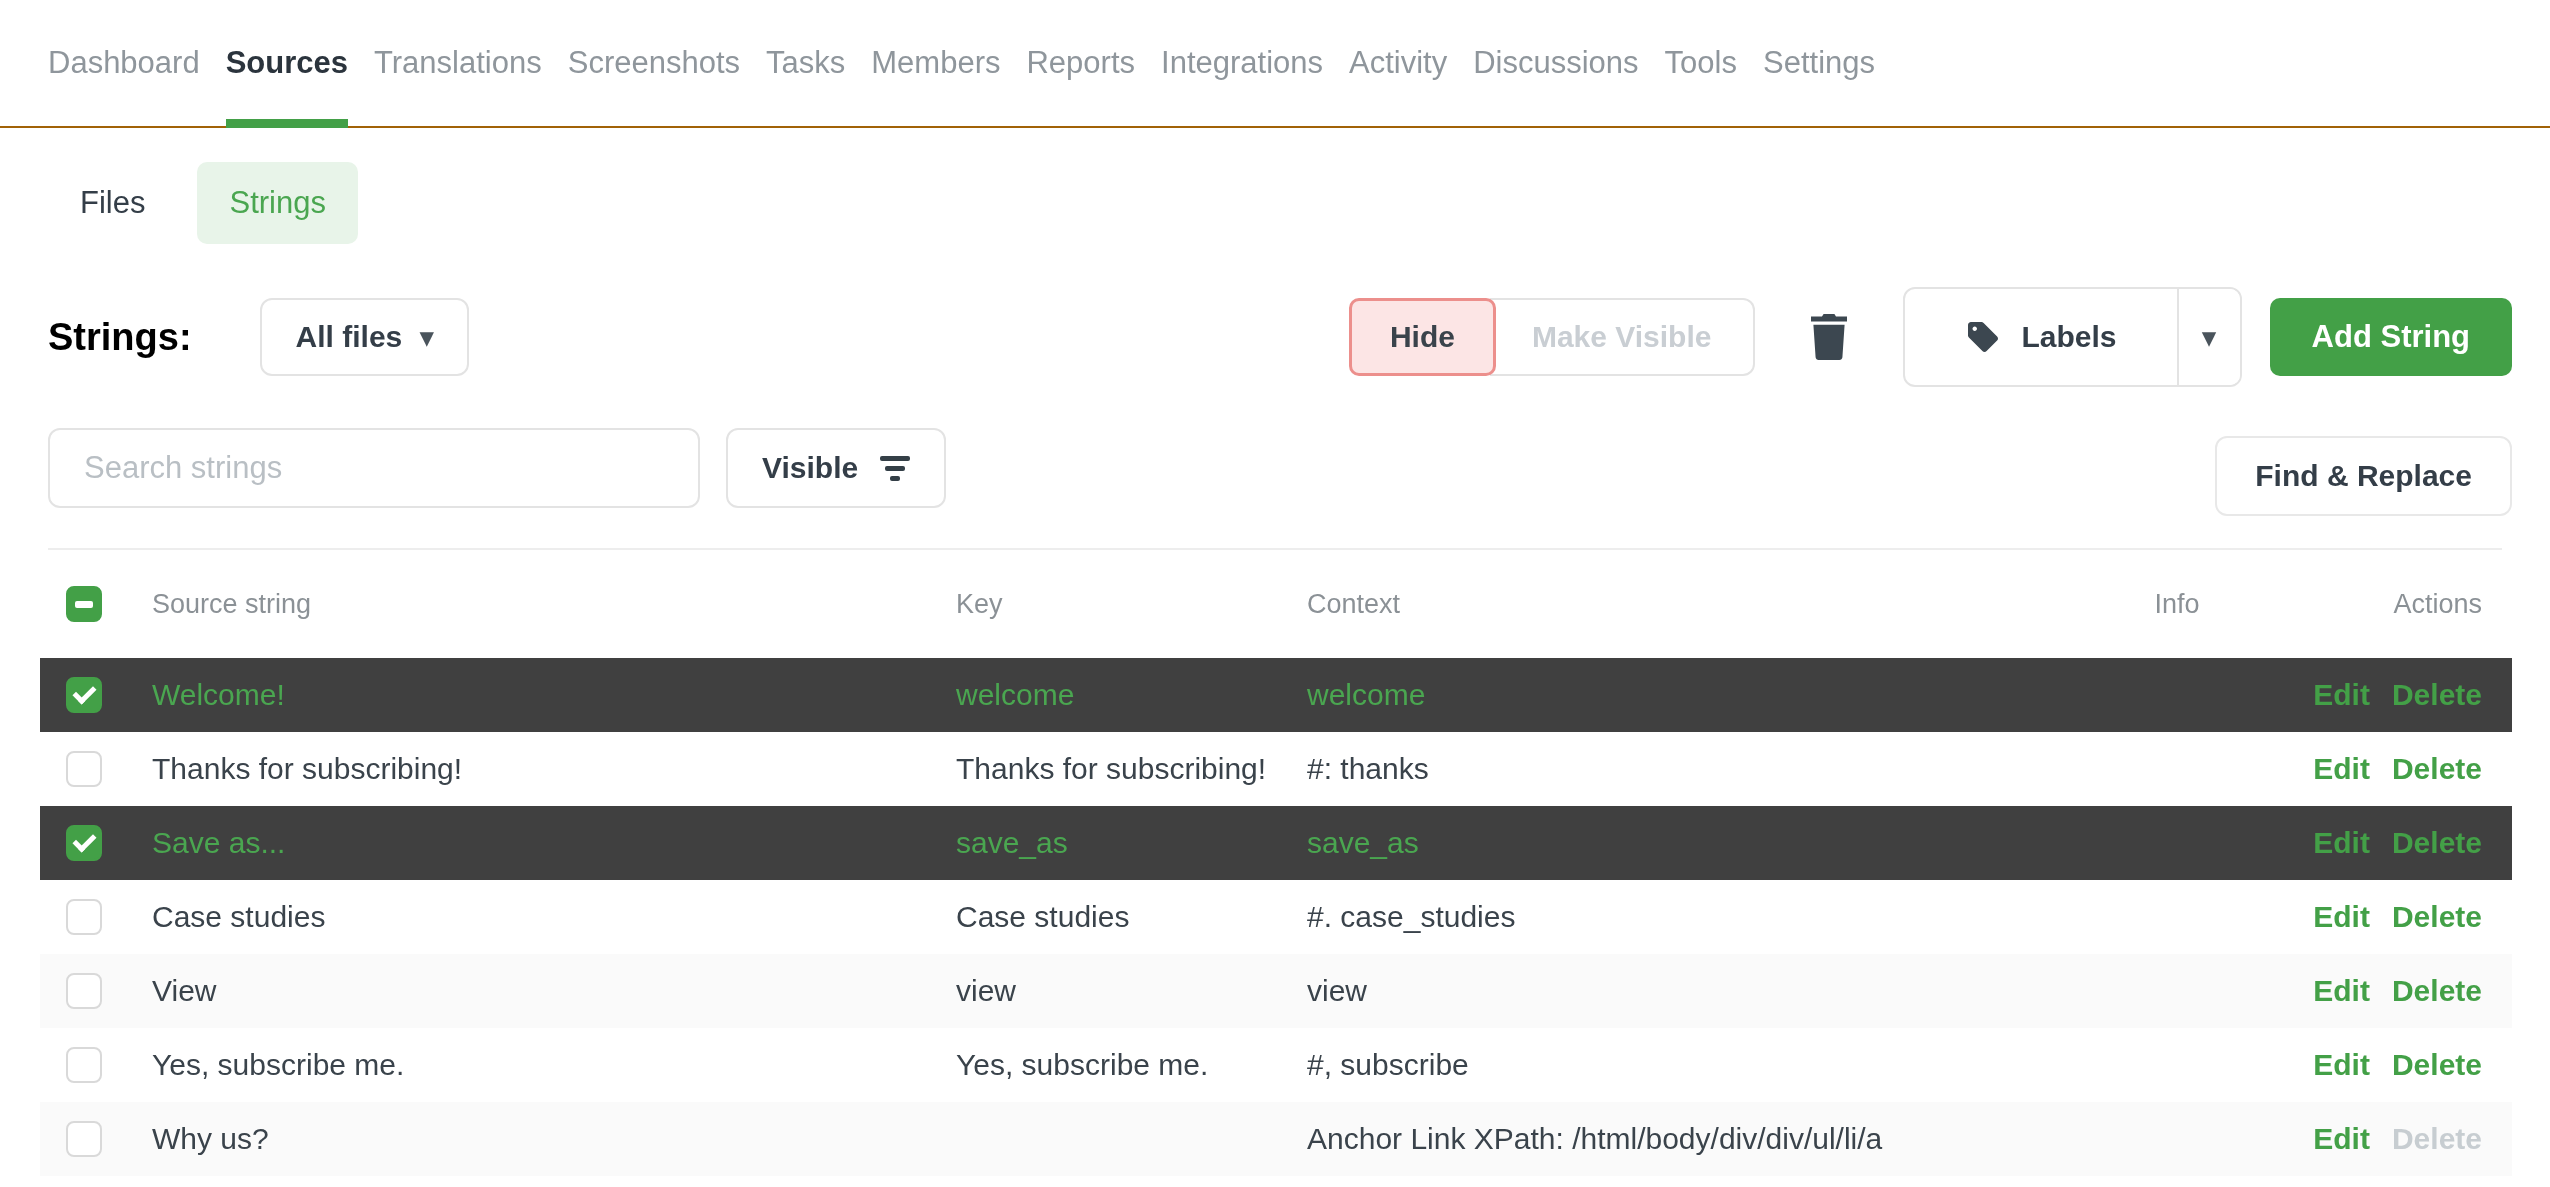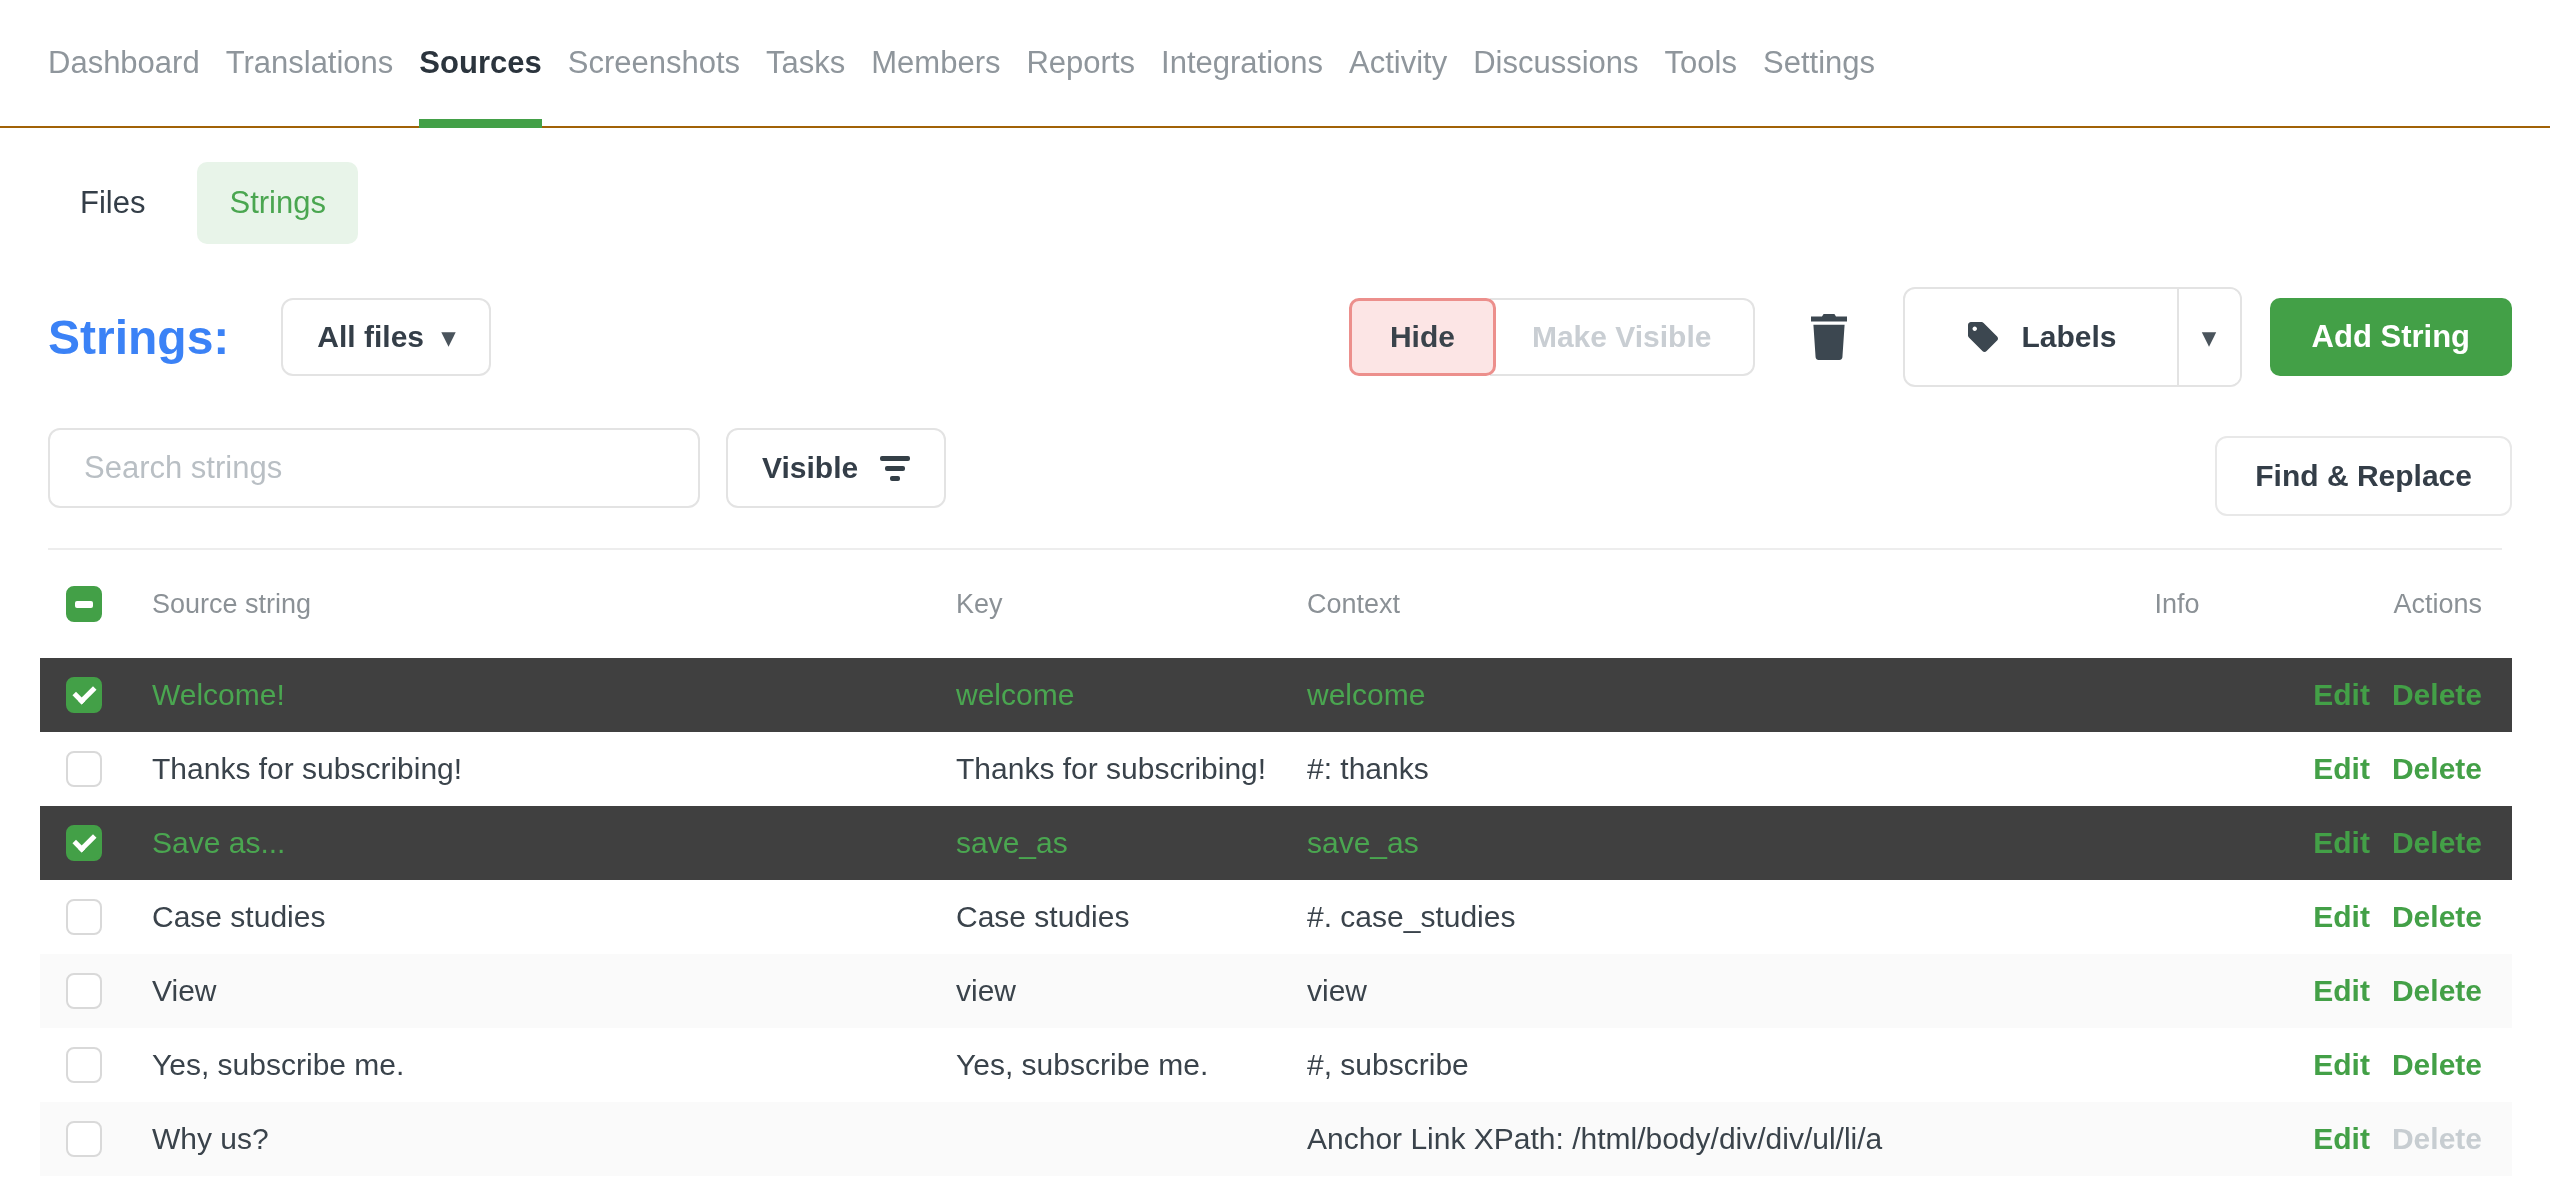--- a/index.html
+++ b/index.html
@@ -29,21 +29,21 @@
   }
   
   .subtabs { display:flex; align-items:center; gap:20px; margin:34px 48px 0; }
   .subtab {
     font-size:31px; color:#343e48; padding:23px 32px;
     border-radius:10px; cursor:pointer; text-decoration:none; white-space:nowrap;
   }
   .subtab[data-active="true"] { background:#e8f4e9; color:#4aa650; }
   
   .toolbar { display:flex; align-items:center; margin:54px 38px 0 48px; height:78px; }
-  .page-title { font-size:48px; font-weight:700; color:#3b82f6; margin-right:28px; }
+  .page-title { font-size:38px; font-weight:700; color:#000000; margin-right:44px; }
   .btn {
     display:flex; align-items:center; justify-content:center;
     background:#fff; border:2px solid #e3e3e3; border-radius:12px;
     font-family:inherit; font-size:30px; font-weight:600; color:#343e48;
     height:78px; padding:0 34px; cursor:pointer; white-space:nowrap;margin-left:24px;
   }
   .caret { font-size:26px; color:#4a545c; margin-left:18px; line-height:1; }
   .toolbar-spacer { flex:1; }
   .visibility-group { display:flex; align-items:stretch; }
   .btn-hide {
@@ -109,22 +109,22 @@
   .checkbox[data-checked="mixed"]::after {
     content:""; width:18px; height:7px; background:#fff; border-radius:2px;
   }
   .icon-svg { display:block; }
 </style>
 </head>
 <body>
 
 <nav class="topnav">
   <a class="nav-item" data-active="false">Dashboard</a>
+  <a class="nav-item" data-active="true">Sources</a>
   <a class="nav-item" data-active="false">Translations</a>
-  <a class="nav-item" data-active="true">Sources</a>
   <a class="nav-item" data-active="false">Screenshots</a>
   <a class="nav-item" data-active="false">Tasks</a>
   <a class="nav-item" data-active="false">Members</a>
   <a class="nav-item" data-active="false">Reports</a>
   <a class="nav-item" data-active="false">Integrations</a>
   <a class="nav-item" data-active="false">Activity</a>
   <a class="nav-item" data-active="false">Discussions</a>
   <a class="nav-item" data-active="false">Tools</a>
   <a class="nav-item" data-active="false">Settings</a>
 </nav>

